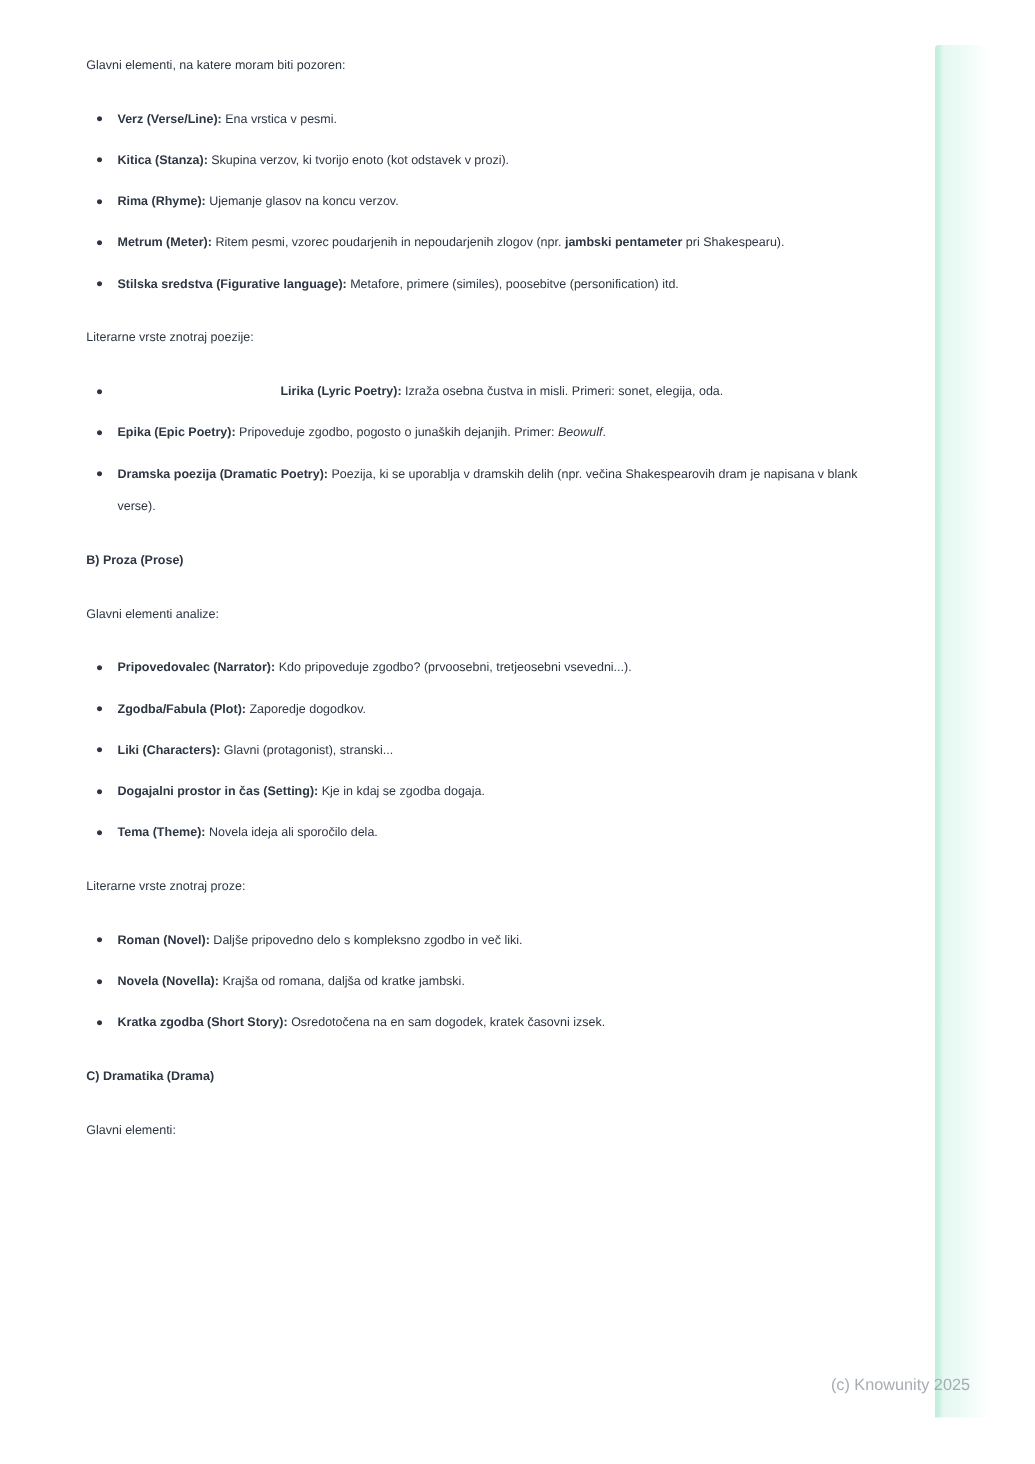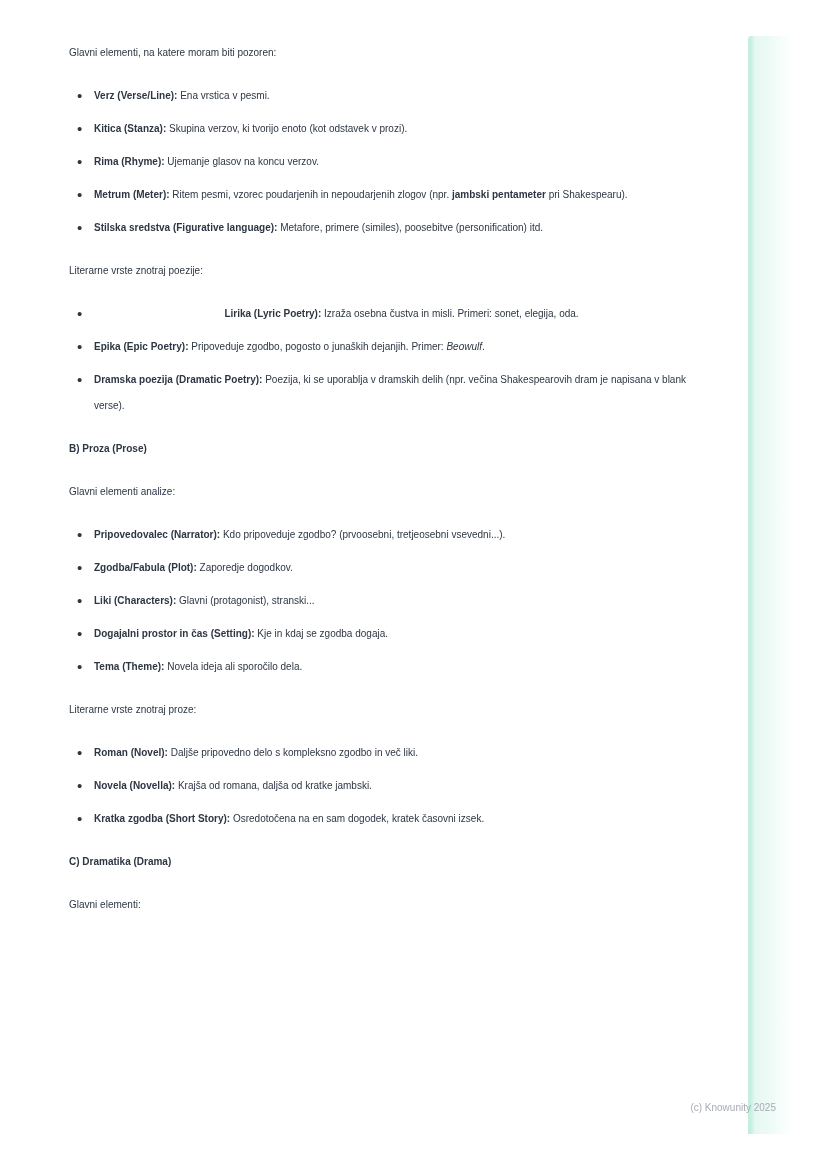--- a/index.html
+++ b/index.html
@@ -56,21 +56,21 @@
   li.w-560 { max-width: 560px; text-align: center; }
   li.w-565 { max-width: 565px; }
   li.w-585 { max-width: 585px; }
   .b { font-weight: bold; }
   .i { font-style: italic; }
   .watermark {
     position: absolute;
     top: 1100px;
     left: 0; right: 52px;
     text-align: right;
-    font-size: 10px;
+    font-size: 13px;
     line-height: 16px;
     color: var(--watermark, #a7acb4);
     z-index: 3;
   }
 </style>
 </head>
 <body>
 
 <div class="accent-bar"></div>
 

